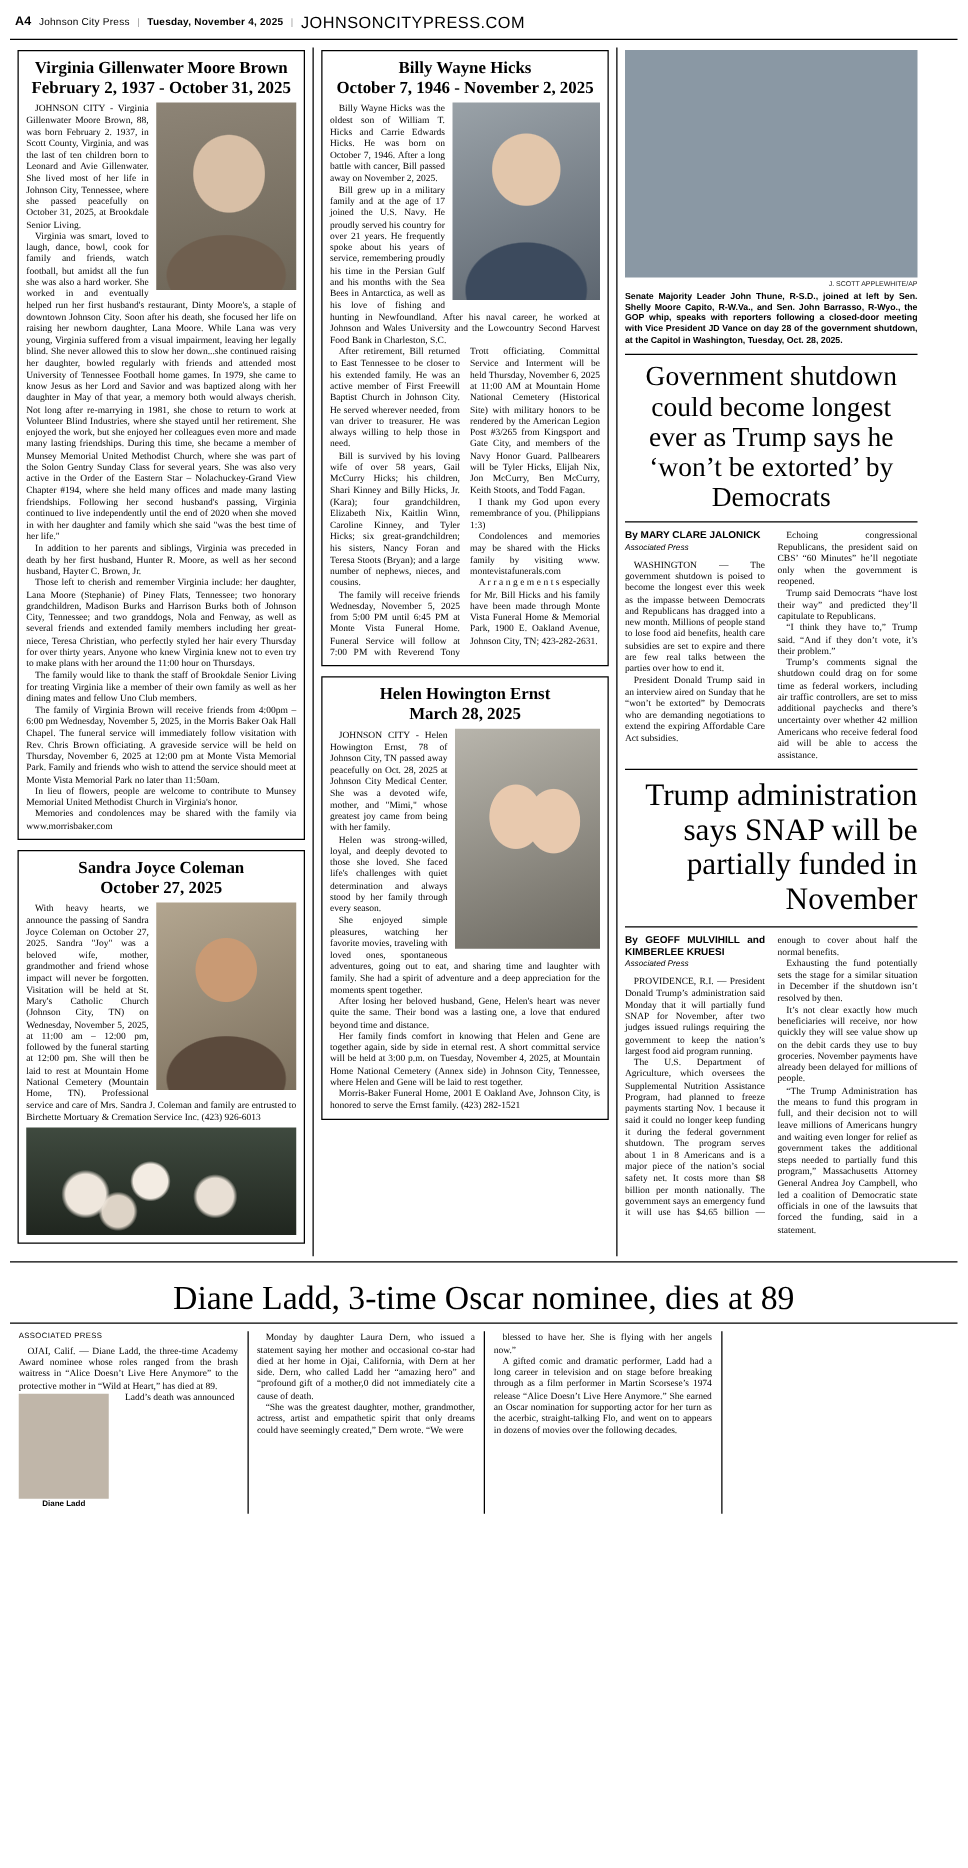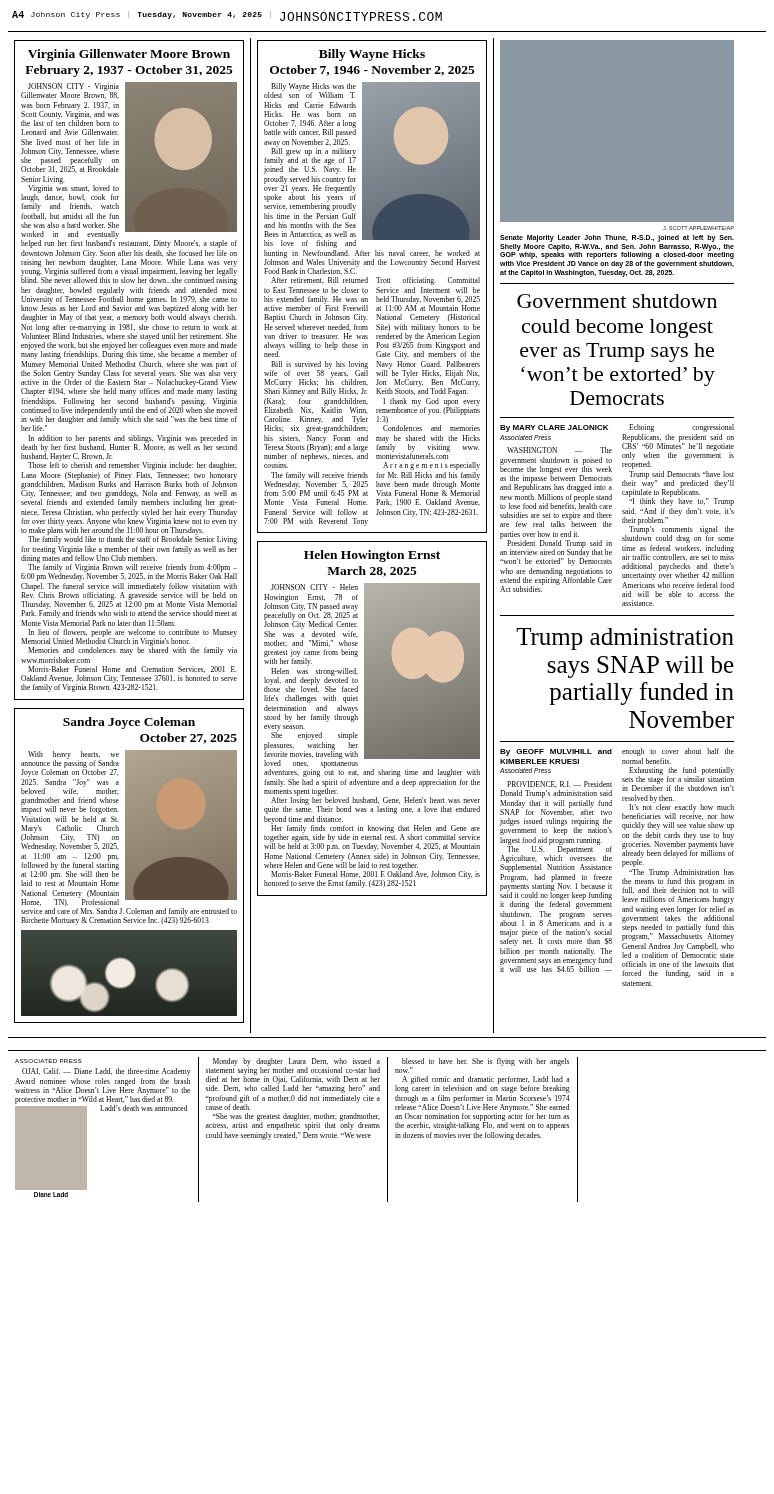--- a/index.html
+++ b/index.html
@@ -8,23 +8,23 @@
     width: 774px; height: 1494px;
     background: #ffffff;
     font-family: "Liberation Serif", serif;
     color: #000;
     overflow: hidden;
   }
   .page { width:774px; height:1494px; position:relative; padding: 0; }
 
   
   .masthead {
-    display:flex; gap:6px;
+    display:flex; align-items:center; gap:6px;
     padding: 10px 12px 4px 12px;
-    font-family:Liberation Mono, monospace;
+    font-family:Liberation Sans, sans-serif;
     font-size:7.5px;
     letter-spacing:.2px;
   }
   .masthead .folio { font-weight:bold; font-size:10px; }
   .masthead .pub { font-size:8px; }
   .masthead .sep { color:#999; }
   .masthead .date { font-weight:bold; font-size:8px; }
   .masthead .site { font-size:13px; letter-spacing:.4px; }
   .rule-top { border-bottom:1.5px solid #000; margin:2px 8px 6px 8px; }
 
@@ -187,27 +187,26 @@
           <p>JOHNSON CITY - Virginia Gillenwater Moore Brown, 88, was born February 2. 1937, in Scott County, Virginia, and was the last of ten children born to Leonard and Avie Gillenwater. She lived most of her life in Johnson City, Tennessee, where she passed peacefully on October 31, 2025, at Brookdale Senior Living.</p>
           <p>Virginia was smart, loved to laugh, dance, bowl, cook for family and friends, watch football, but amidst all the fun she was also a hard worker. She worked in and eventually helped run her first husband's restaurant, Dinty Moore's, a staple of downtown Johnson City. Soon after his death, she focused her life on raising her newborn daughter, Lana Moore. While Lana was very young, Virginia suffered from a visual impairment, leaving her legally blind. She never allowed this to slow her down...she continued raising her daughter, bowled regularly with friends and attended most University of Tennessee Football home games. In 1979, she came to know Jesus as her Lord and Savior and was baptized along with her daughter in May of that year, a memory both would always cherish. Not long after re-marrying in 1981, she chose to return to work at Volunteer Blind Industries, where she stayed until her retirement. She enjoyed the work, but she enjoyed her colleagues even more and made many lasting friendships. During this time, she became a member of Munsey Memorial United Methodist Church, where she was part of the Solon Gentry Sunday Class for several years. She was also very active in the Order of the Eastern Star – Nolachuckey-Grand View Chapter #194, where she held many offices and made many lasting friendships. Following her second husband's passing, Virginia continued to live independently until the end of 2020 when she moved in with her daughter and family which she said "was the best time of her life."</p>
         </div>
         <div class="onecol" style="margin-top:0;">
           <p>In addition to her parents and siblings, Virginia was preceded in death by her first husband, Hunter R. Moore, as well as her second husband, Hayter C. Brown, Jr.</p>
           <p>Those left to cherish and remember Virginia include: her daughter, Lana Moore (Stephanie) of Piney Flats, Tennessee; two honorary grandchildren, Madison Burks and Harrison Burks both of Johnson City, Tennessee; and two granddogs, Nola and Fenway, as well as several friends and extended family members including her great-niece, Teresa Christian, who perfectly styled her hair every Thursday for over thirty years. Anyone who knew Virginia knew not to even try to make plans with her around the 11:00 hour on Thursdays.</p>
           <p>The family would like to thank the staff of Brookdale Senior Living for treating Virginia like a member of their own family as well as her dining mates and fellow Uno Club members.</p>
           <p>The family of Virginia Brown will receive friends from 4:00pm – 6:00 pm Wednesday, November 5, 2025, in the Morris Baker Oak Hall Chapel. The funeral service will immediately follow visitation with Rev. Chris Brown officiating. A graveside service will be held on Thursday, November 6, 2025 at 12:00 pm at Monte Vista Memorial Park. Family and friends who wish to attend the service should meet at Monte Vista Memorial Park no later than 11:50am.</p>
           <p>In lieu of flowers, people are welcome to contribute to Munsey Memorial United Methodist Church in Virginia's honor.</p>
           <p>Memories and condolences may be shared with the family via www.morrisbaker.com</p>
-          <p>Morris-Baker Funeral Home and Cremation Services, 2001 E. Oakland Avenue, Johnson City, Tennessee 37601, is honored to serve the family of Virginia Brown. 423-282-1521.</p>
         </div>
       </div>
 
       <div class="obit">
         <div class="obit-head">Sandra Joyce Coleman</div>
-        <div class="obit-head obit-dates" style="margin-top:-4px;text-align:right;">October 27, 2025</div>
+        <div class="obit-head obit-dates" style="margin-top:-4px;">October 27, 2025</div>
         <div class="onecol">
           <div class="photo-inline-right ph3"></div>
           <p>With heavy hearts, we announce the passing of Sandra Joyce Coleman on October 27, 2025. Sandra "Joy" was a beloved wife, mother, grandmother and friend whose impact will never be forgotten. Visitation will be held at St. Mary's Catholic Church (Johnson City, TN) on Wednesday, November 5, 2025, at 11:00 am – 12:00 pm, followed by the funeral starting at 12:00 pm. She will then be laid to rest at Mountain Home National Cemetery (Mountain Home, TN). Professional service and care of Mrs. Sandra J. Coleman and family are entrusted to Birchette Mortuary &amp; Cremation Service Inc. (423) 926-6013</p>
         </div>
         <div class="flowerphoto phflowers"></div>
       </div>
 
     </div>
 
     <div class="col mid">
@@ -283,20 +282,21 @@
         <p>Exhausting the fund potentially sets the stage for a similar situation in December if the shutdown isn’t resolved by then.</p>
         <p>It’s not clear exactly how much beneficiaries will receive, nor how quickly they will see value show up on the debit cards they use to buy groceries. November payments have already been delayed for millions of people.</p>
         <p>“The Trump Administration has the means to fund this program in full, and their decision not to will leave millions of Americans hungry and waiting even longer for relief as government takes the additional steps needed to partially fund this program,” Massachusetts Attorney General Andrea Joy Campbell, who led a coalition of Democratic state officials in one of the lawsuits that forced the funding, said in a statement.</p>
       </div>
 
     </div>
   </div>
 
   <div class="bottom-rule"></div>
   <div class="bottom">
+    <div class="bottom-hl">Diane Ladd, 3-time Oscar nominee, dies at 89</div>
     <div class="bottom-rule" style="margin:0 0 6px 0;"></div>
     <div class="bottom-cols">
       <div class="bcol">
         <div class="src">ASSOCIATED PRESS</div>
         <p>OJAI, Calif. — Diane Ladd, the three-time Academy Award nominee whose roles ranged from the brash waitress in “Alice Doesn’t Live Here Anymore” to the protective mother in “Wild at Heart,” has died at 89.</p>
         <div class="mugshot ph6"></div>
         <div class="mugcap">Diane Ladd</div>
         <p>Ladd’s death was announced</p>
       </div>
       <div class="bcol">

